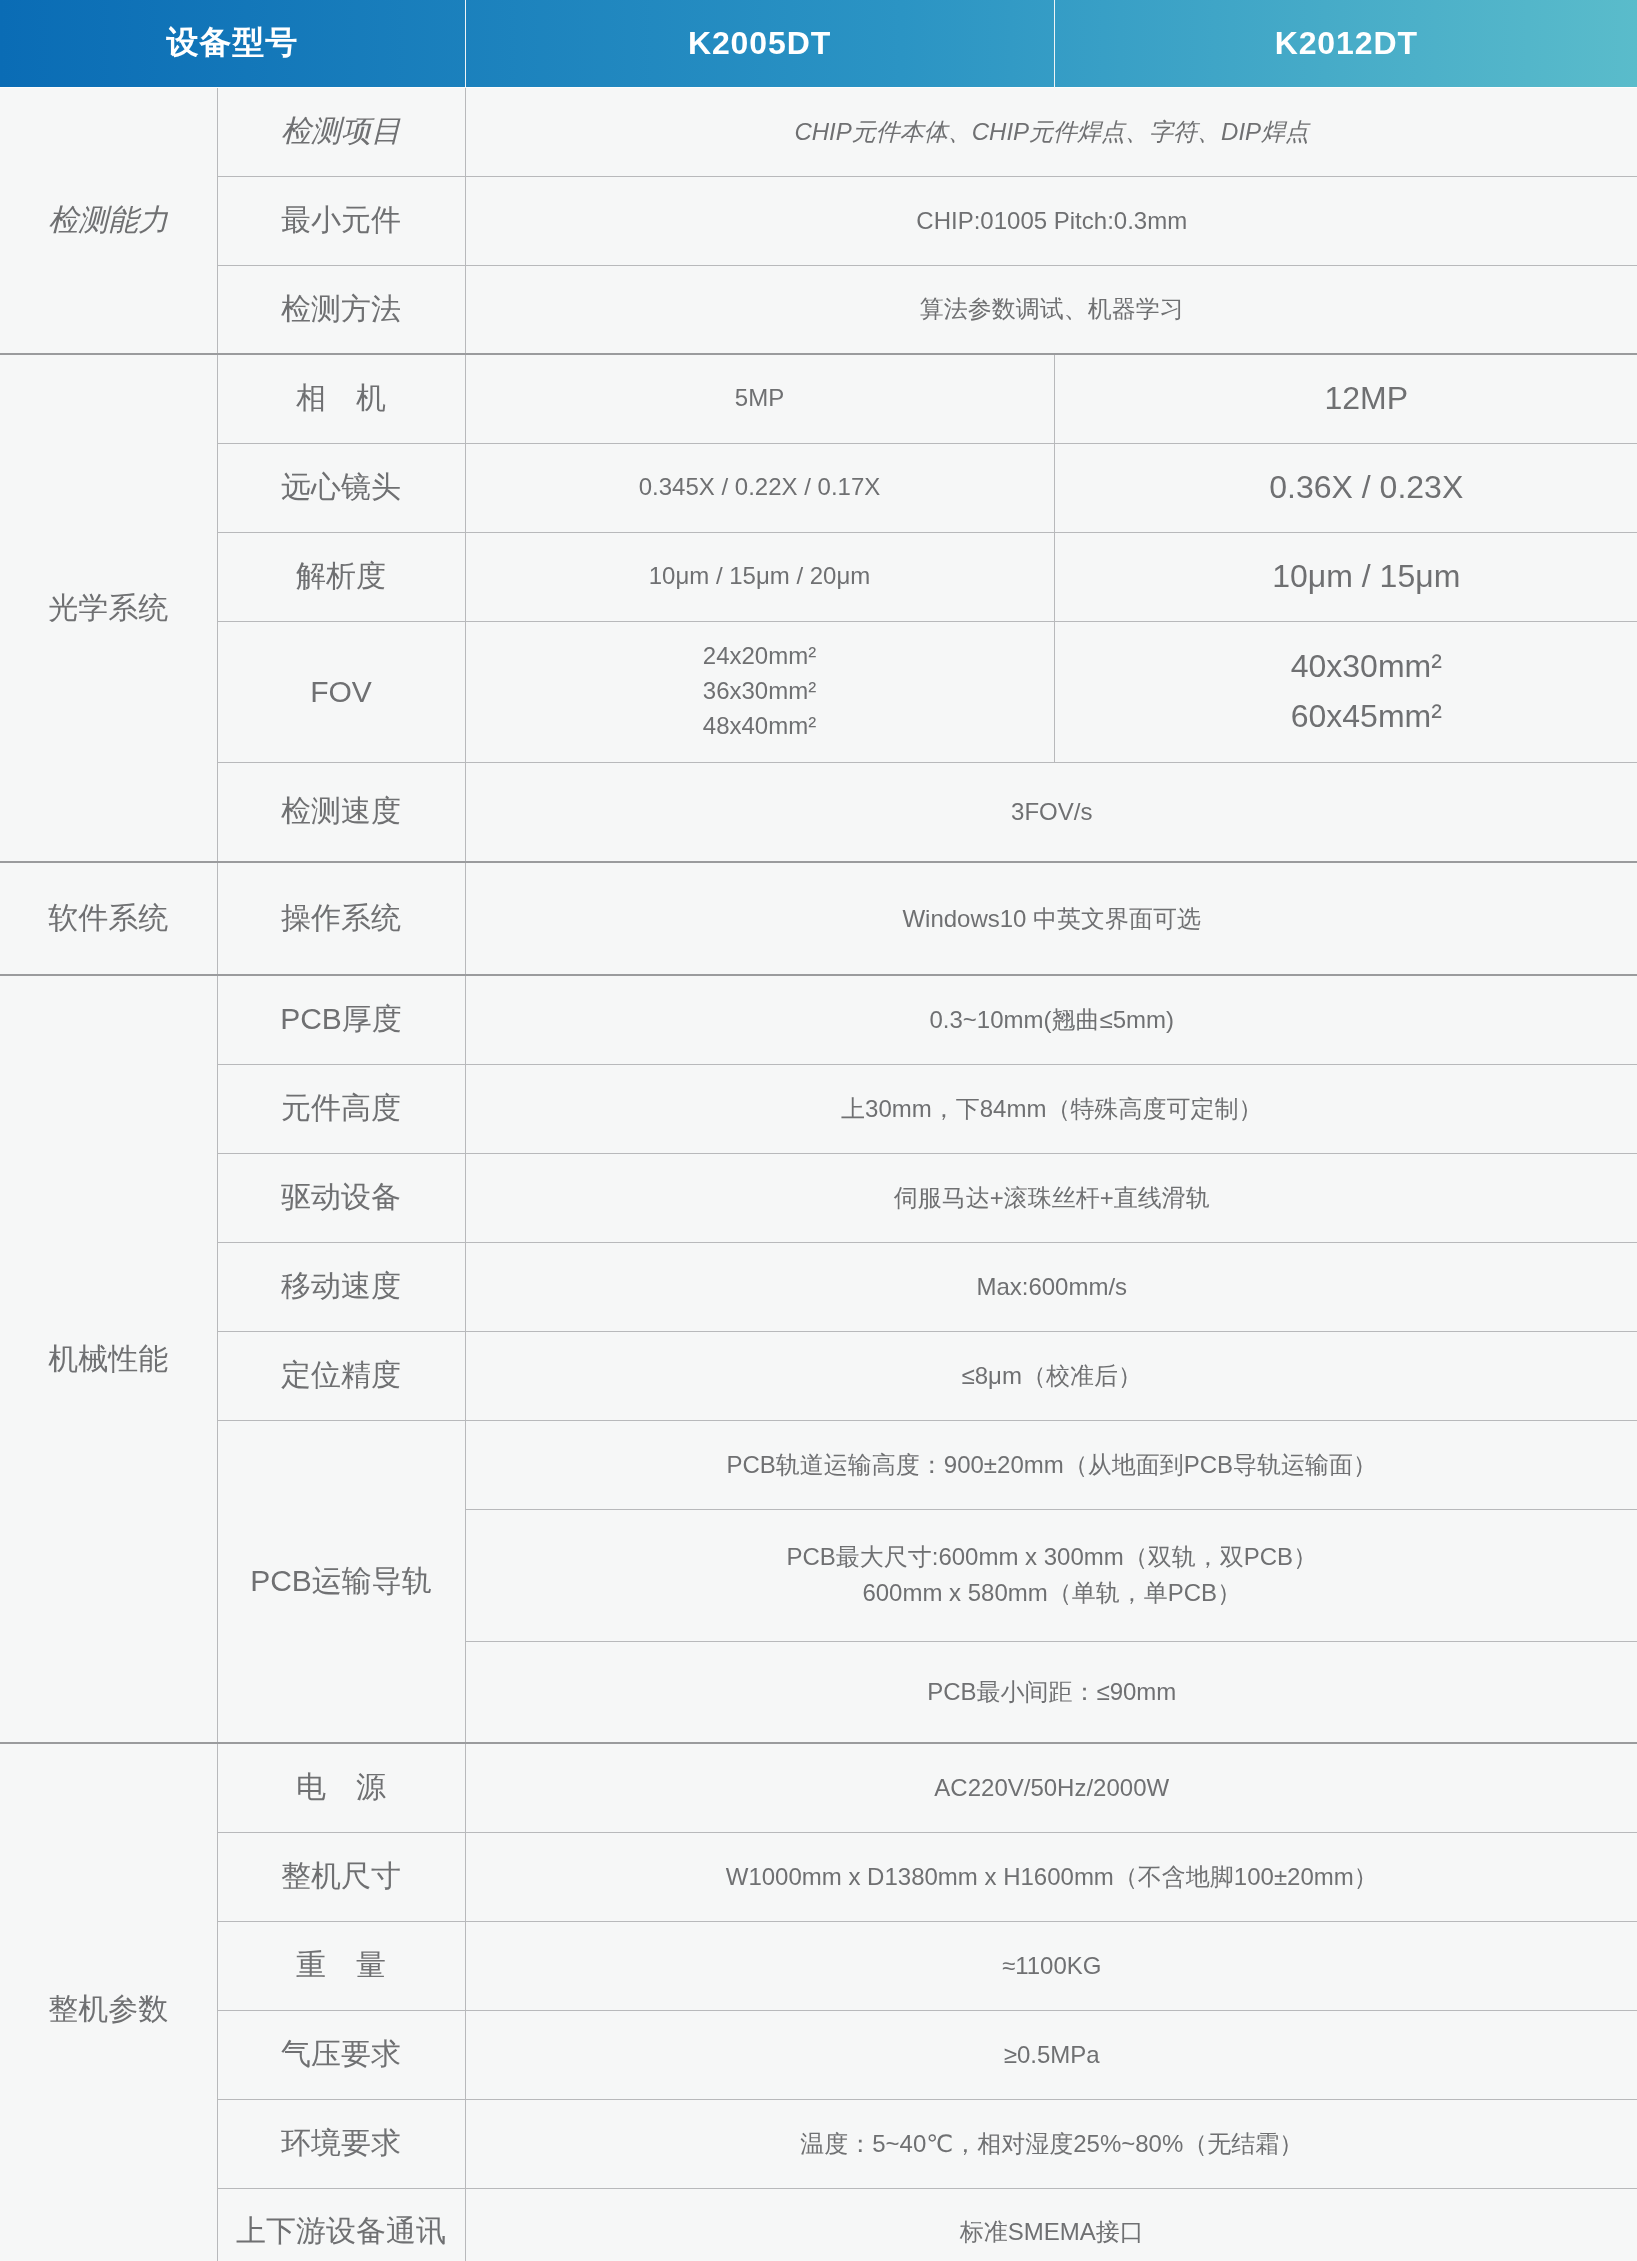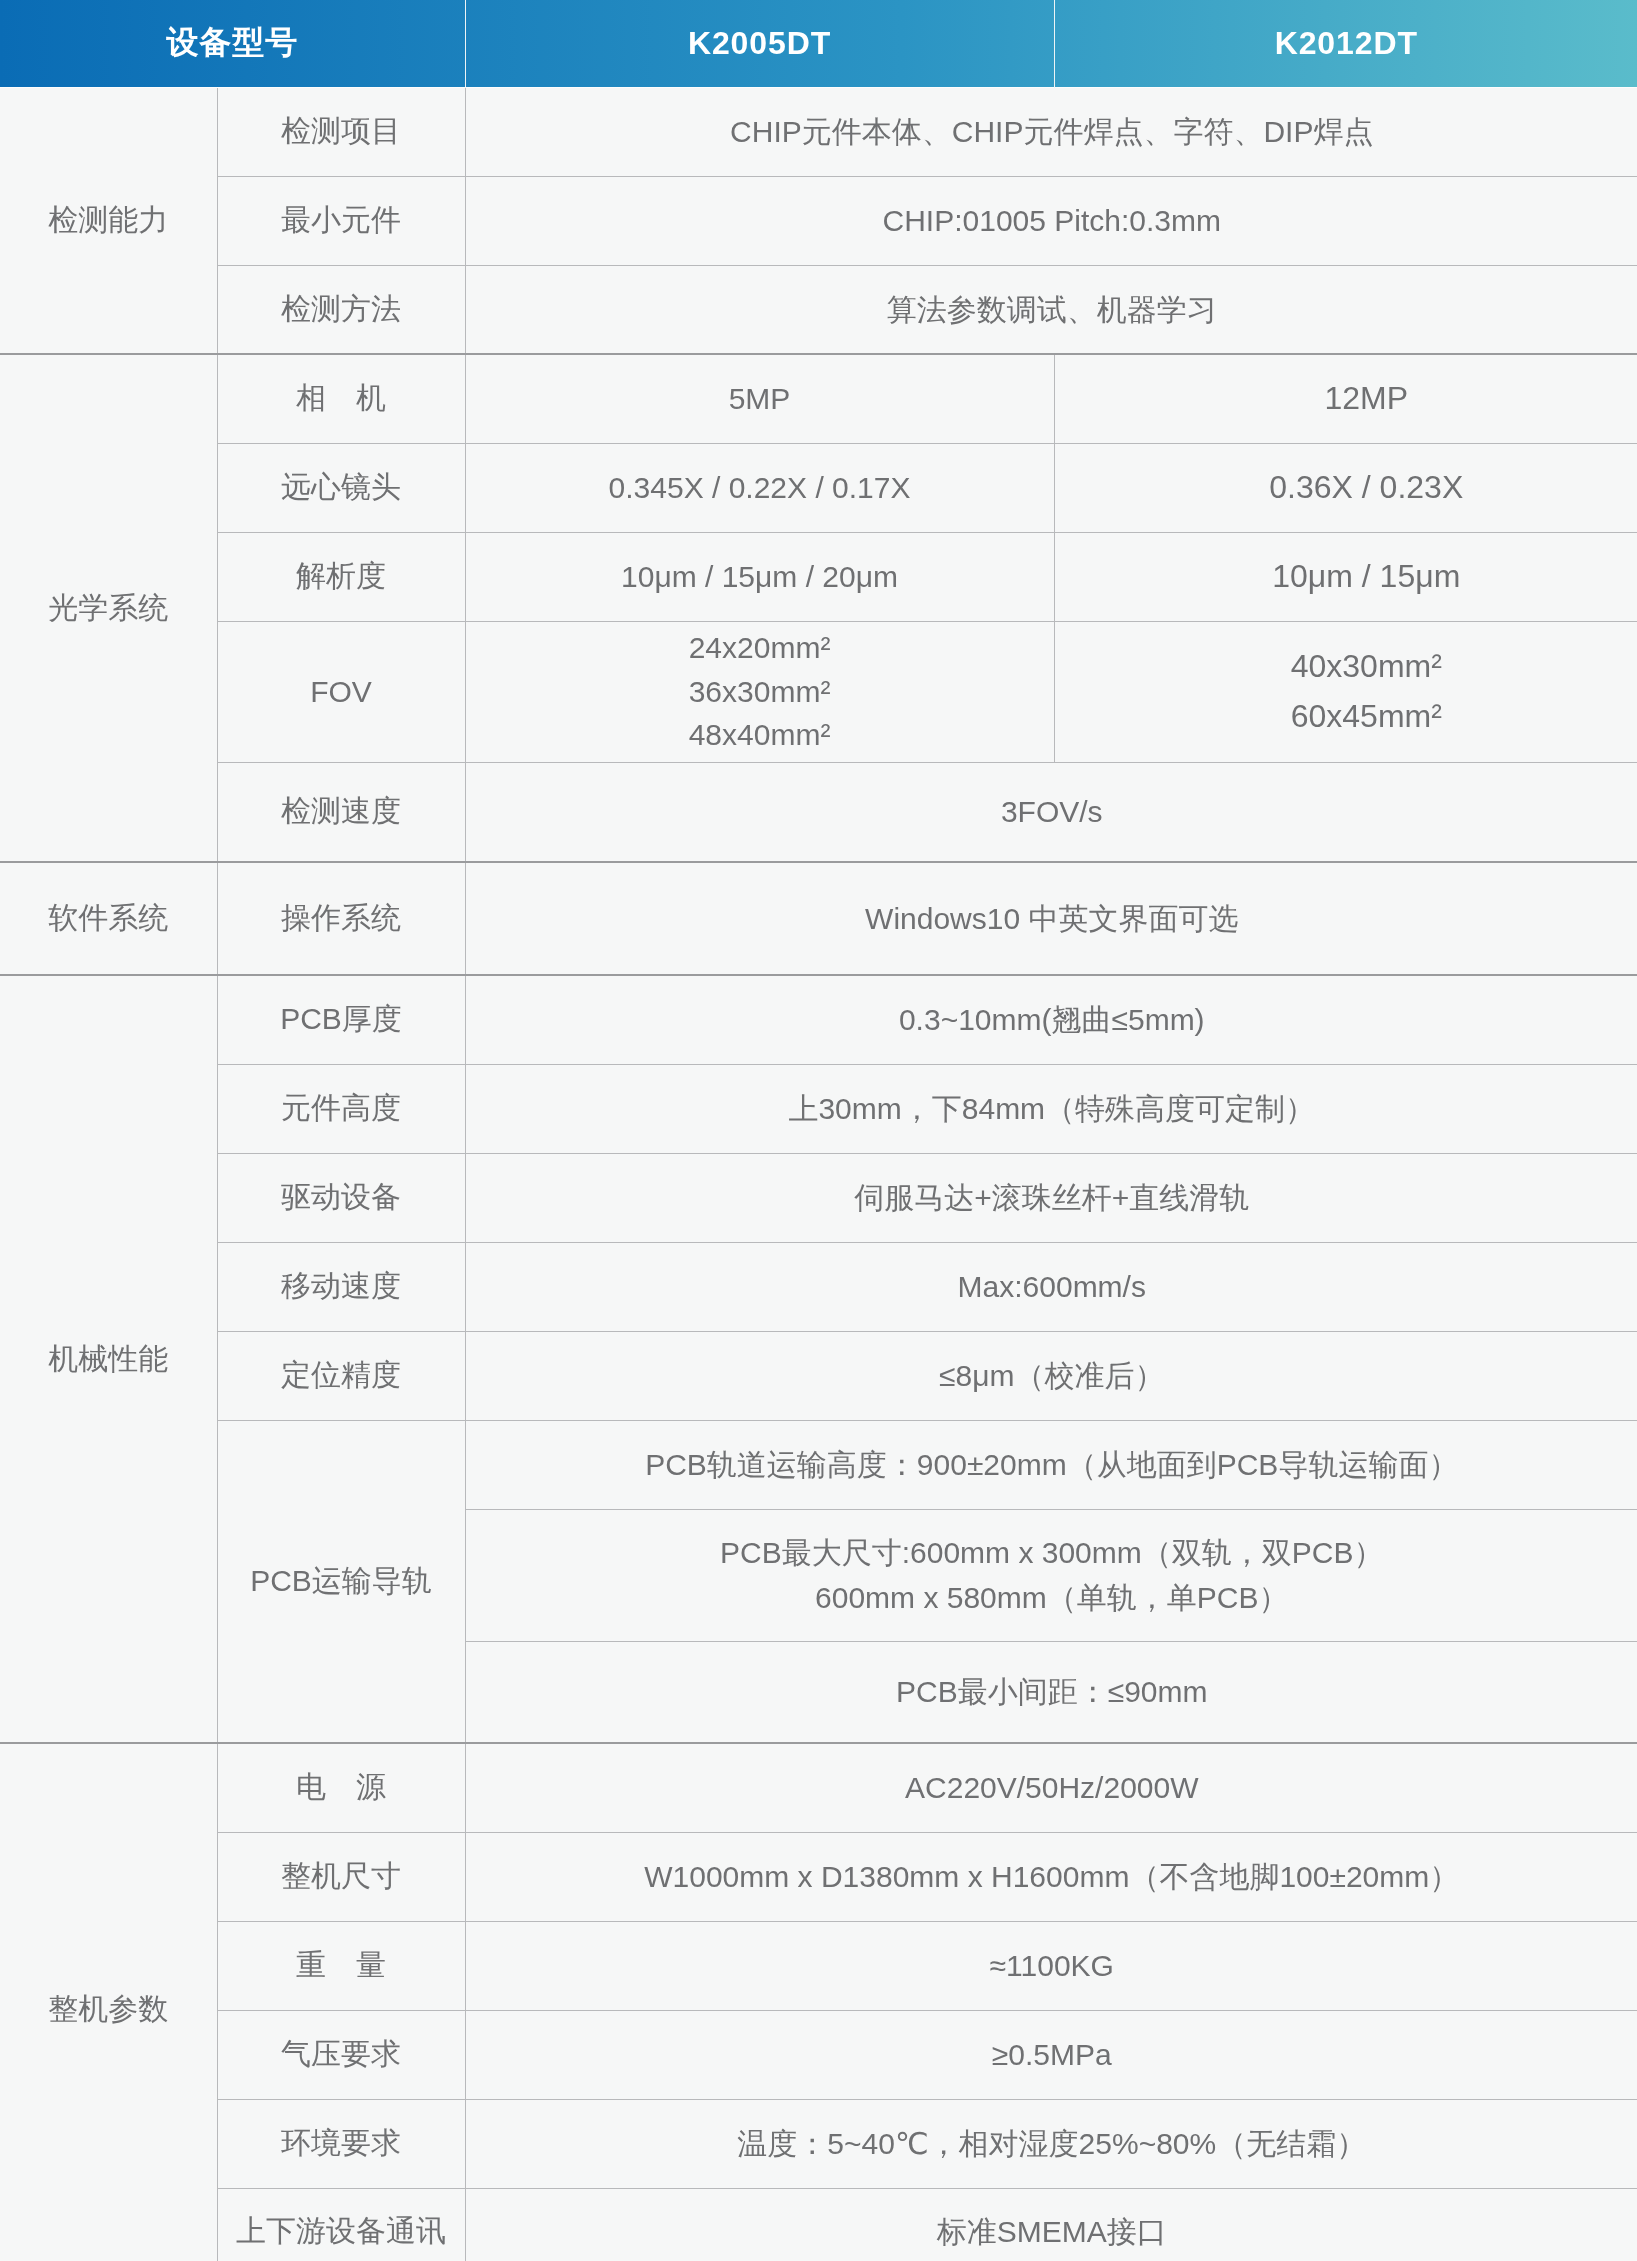--- a/index.html
+++ b/index.html
@@ -42,31 +42,31 @@
     vertical-align: middle;
     text-align: center;
     color: #6f7072;
   }
   th.cat {
     font-size: 30px;
     font-weight: normal;
     background: transparent;
   }
   td.param { font-size: 30px; }
-  td.val   { font-size: 30px; line-height: 1.5; }
+  td.val   { font-size: 24px; line-height: 1.5; }
   td.val-b { font-size: 32px; line-height: 1.55; padding-left: 41px; }
   td.val-a { line-height: 1.45; }
 
   
   .vline { border-left: 1.7px solid #b8b9bb; }
 
   
   .rtop  { border-top: 1.7px solid #b8b9bb; margin-top: 43px; }   
   .gtop  { border-top: 2.6px solid #9a9b9d; }   
-  .hair  { border-top: 1.7px solid #fdfdfd; }   
+  .hair  { border-top: 1.7px solid #fdfdfd; font-style: italic; }   
 
   .footnote {
     color: #464748;
     font-size: 21px;
     padding: 8.7px 0 0 7px;
     text-align: left;
   }
 </style>
 </head>
 <body>

